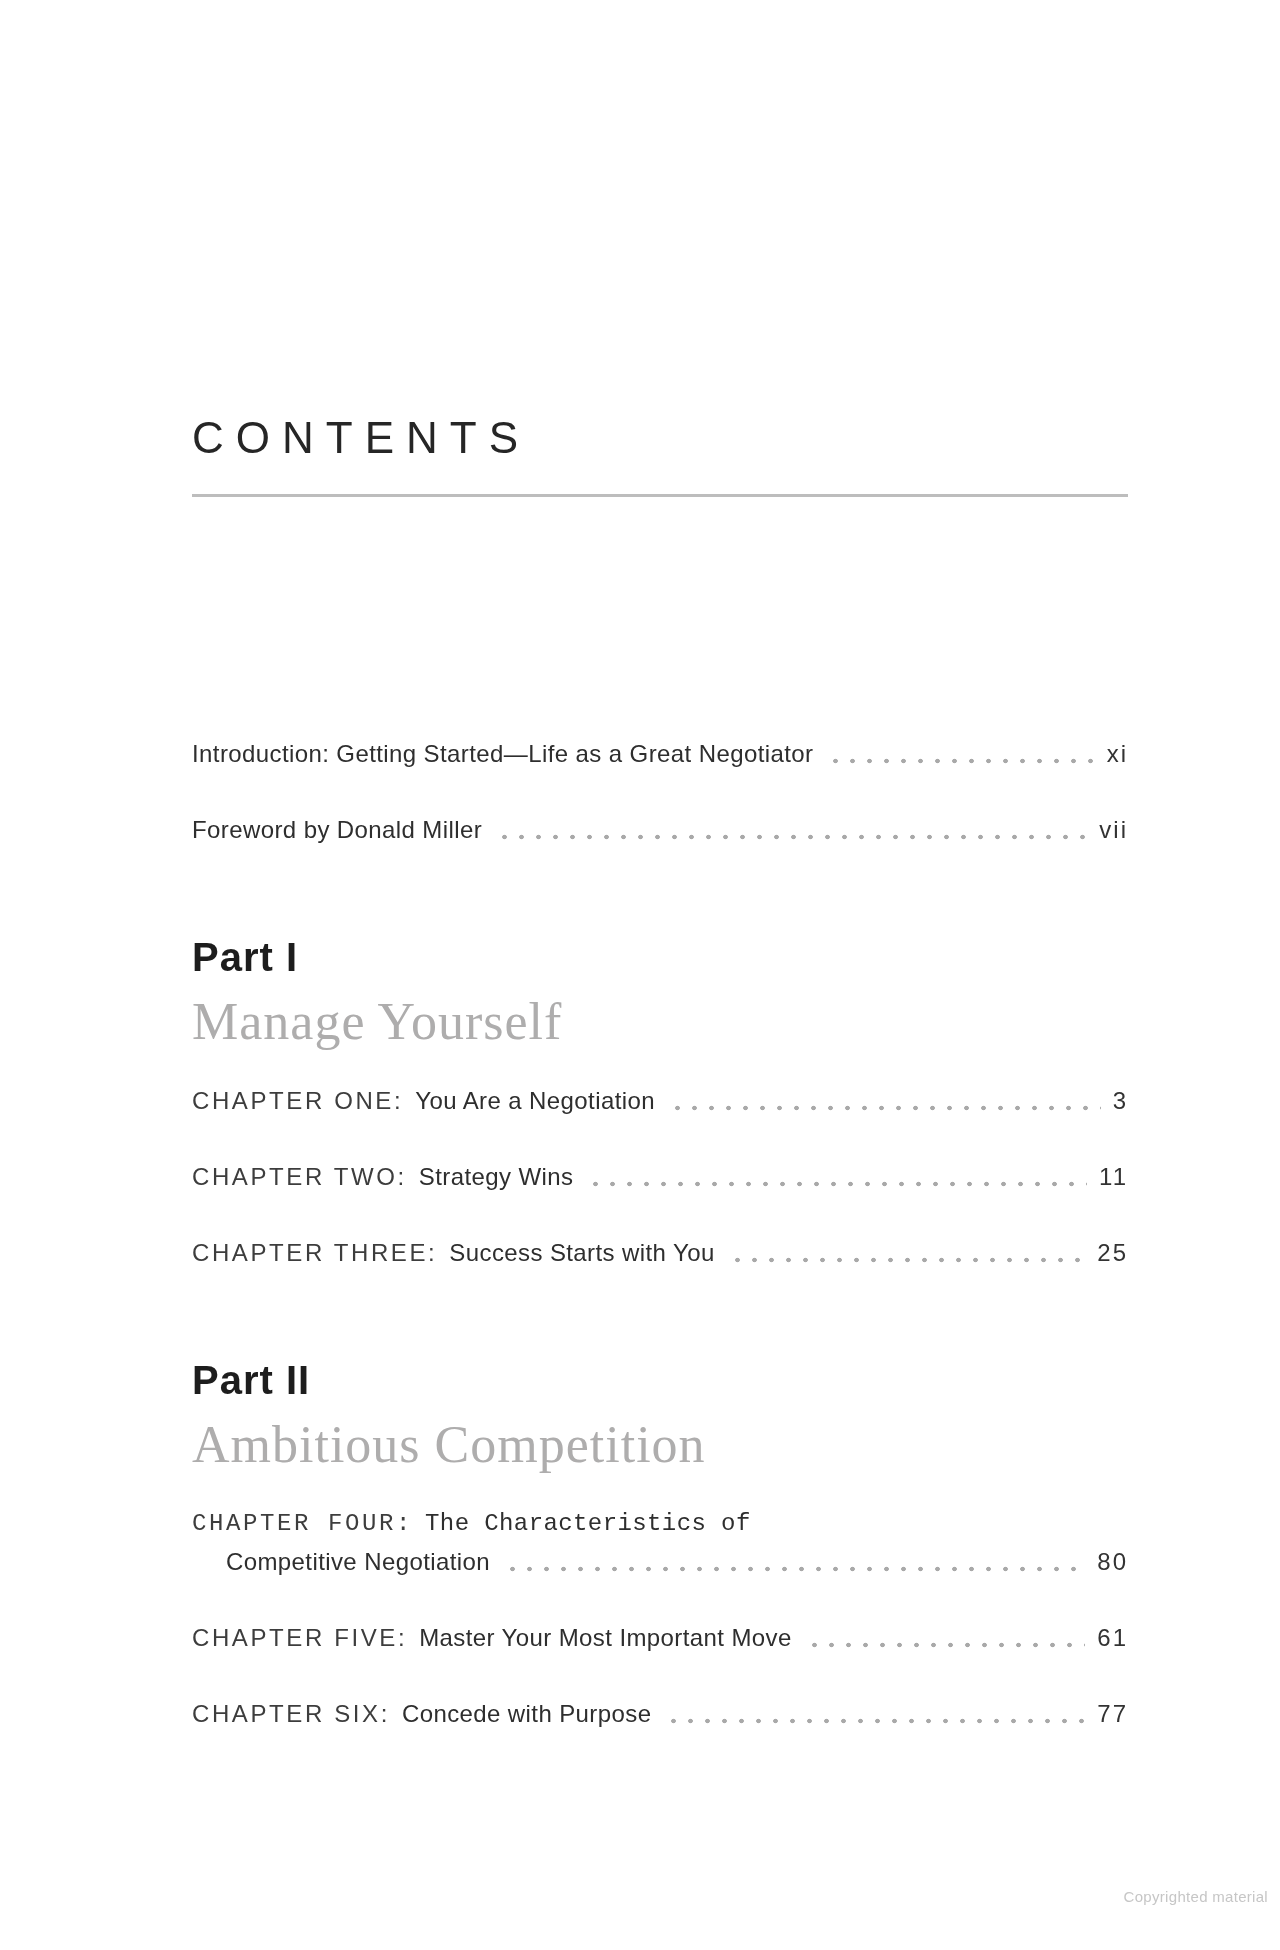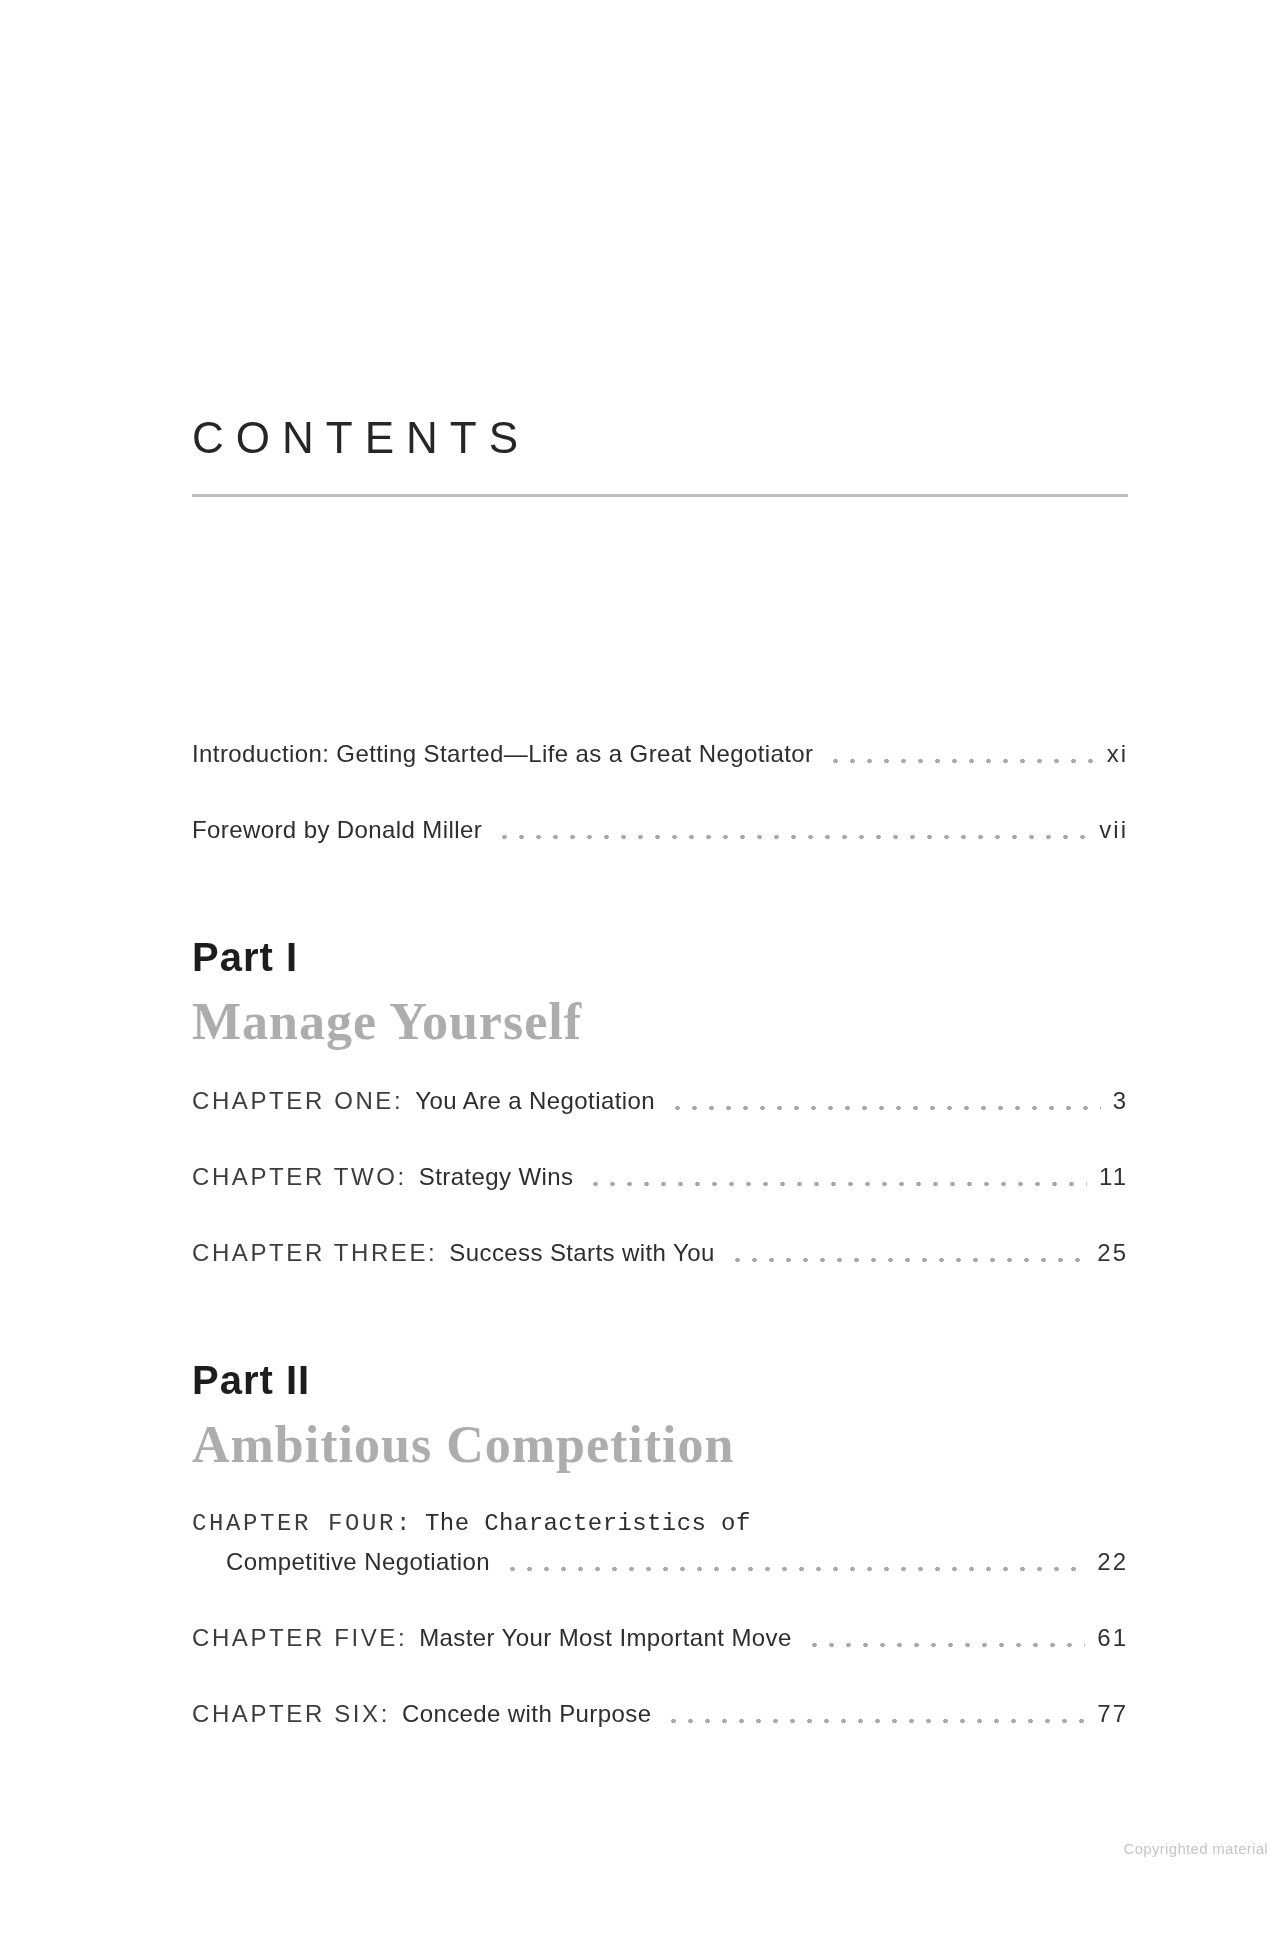--- a/index.html
+++ b/index.html
@@ -81,34 +81,34 @@
     font-weight: 700;
     line-height: 44px;
     letter-spacing: 1px;
     color: #1d1d1d;
   }
 
   .part-title {
     margin: 14px 0 0 0;
     font-family: "Liberation Serif", serif;
     font-size: 52px;
-    font-weight: 700;
+    font-weight: 400;
     line-height: 58px;
     letter-spacing: 1px;
     color: #aeadad;
   }
 
   .chapters { margin-top: 35px; }
 
   .toc-row.wrapped-first { margin-bottom: 8px; font-family: Liberation Mono, monospace; }
   .toc-row.indented { padding-left: 34px; }
 
   .copyright {
     position: absolute;
-    top: 1840px;
+    top: 1888px;
     right: 12px;
     font-size: 15px;
     letter-spacing: 0.3px;
     color: #c6c6c6;
   }
 </style>
 </head>
 <body>
 
 <div class="page">
@@ -157,21 +157,21 @@
         <h2 class="part-label">Part II</h2>
         <h3 class="part-title">Ambitious Competition</h3>
         <div class="chapters">
           <div class="toc-row wrapped-first">
             <span class="chapter-label">CHAPTER FOUR:</span>
             <span class="entry-title">The Characteristics of</span>
           </div>
           <div class="toc-row indented">
             <span class="entry-title">Competitive Negotiation</span>
             <span class="leader"></span>
-            <span class="page-num">22</span>
+            <span class="page-num">80</span>
           </div>
           <div class="toc-row">
             <span class="chapter-label">CHAPTER FIVE:</span>
             <span class="entry-title">Master Your Most Important Move</span>
             <span class="leader"></span>
             <span class="page-num">61</span>
           </div>
           <div class="toc-row">
             <span class="chapter-label">CHAPTER SIX:</span>
             <span class="entry-title">Concede with Purpose</span>

